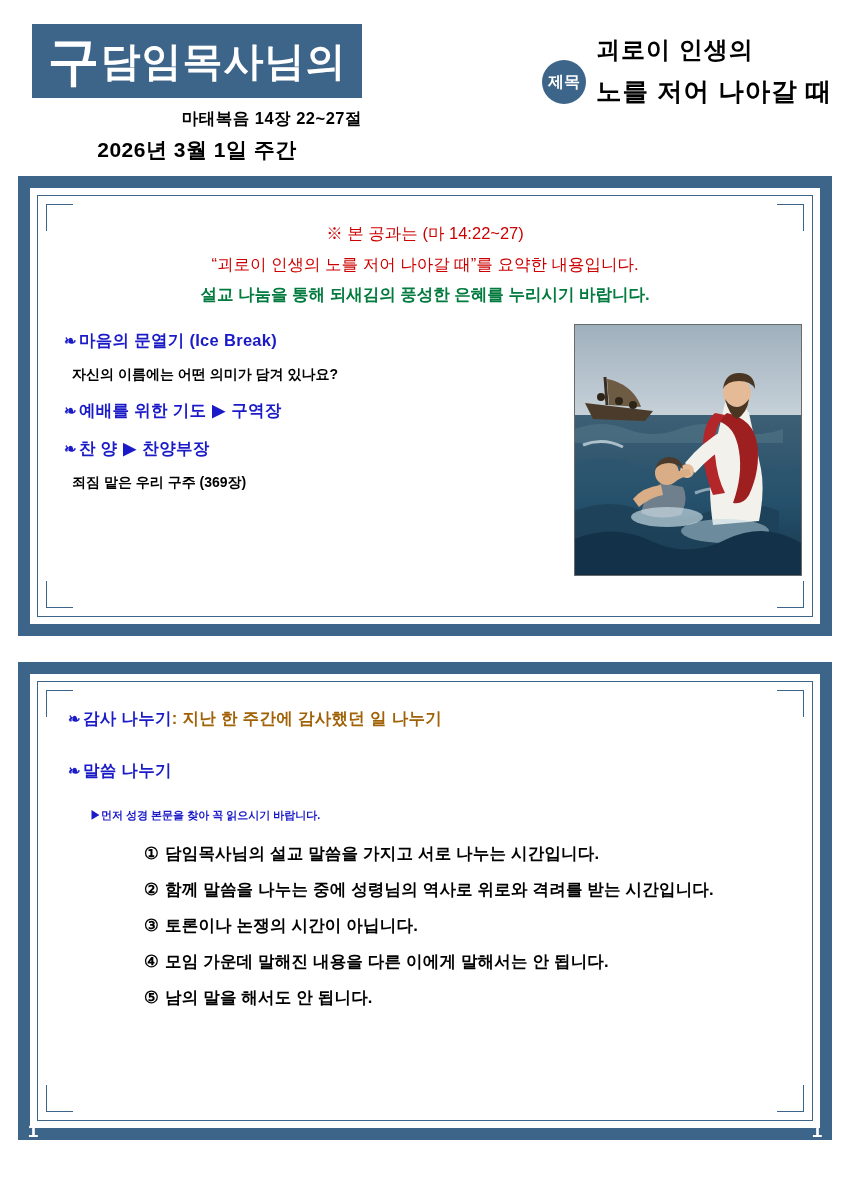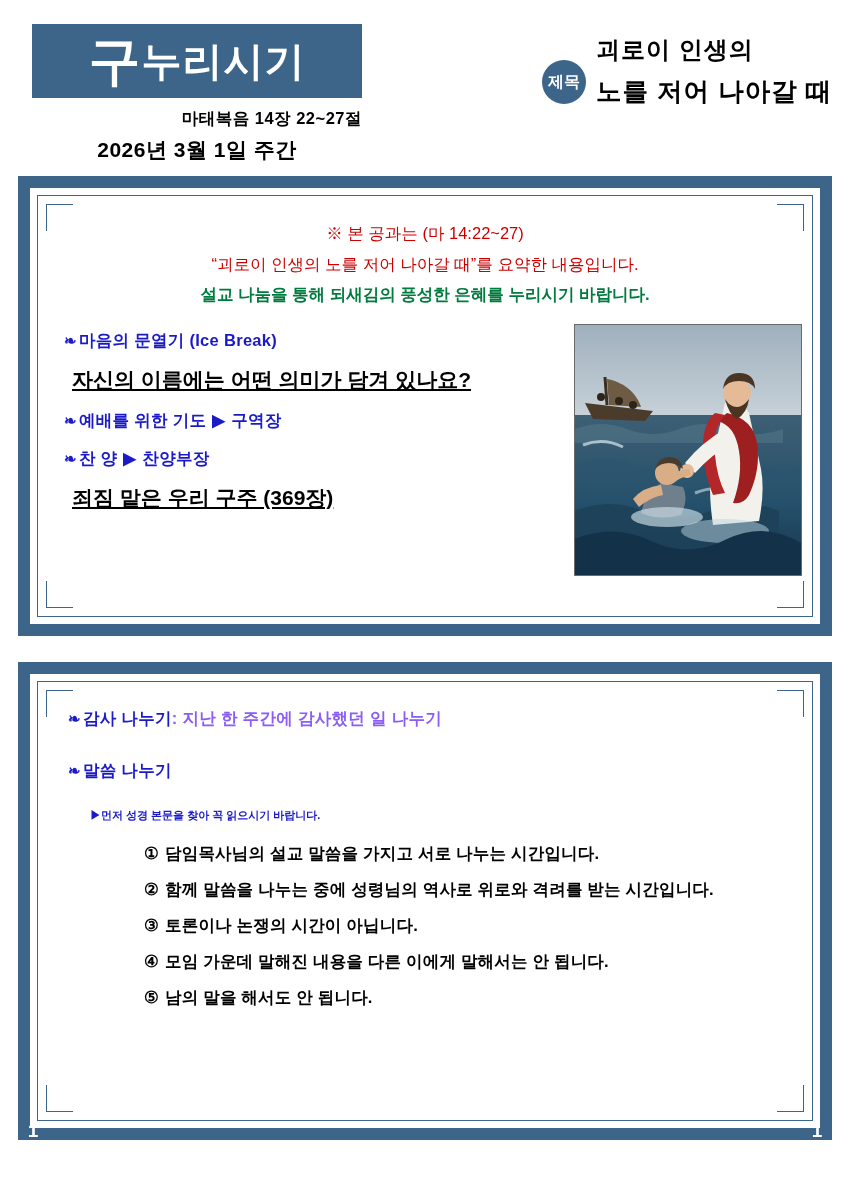--- a/index.html
+++ b/index.html
@@ -178,24 +178,23 @@
     margin: 16px 0 0 0;
     letter-spacing: 0.3px;
   }
   .bullet-head .glyph {
     color: #1a1ac8;
     margin-right: 2px;
     font-size: 15px;
   }
   .bullet-head .arrow { margin: 0 6px; }
   .plain-line {
-    font-size: 21px;
+    font-size: 14px;
     font-weight: bold;
     margin: 14px 0 0 8px;
-    text-decoration: underline;
   }
   .illus {
     position: absolute;
     right: 10px;
     top: -6px;
     width: 226px;
     height: 250px;
     border: 1px solid #6a6a6a;
     overflow: hidden;
   }
@@ -225,21 +224,21 @@
   }
   .numlist li .num { margin-right: 6px; }
 </style>
 </head>
 <body>
 
 <div class="page">
 
   <div class="header">
     <div class="logo-box">
-      <div class="logo-text"><span class="big">구</span><span>누리시기</span></div>
+      <div class="logo-text"><span class="big">구</span><span>담임목사님의</span></div>
     </div>
     <div class="ref-line">마태복음 14장 22~27절</div>
     <div class="date-line">2026년 3월 1일 주간</div>
     <div class="title-badge">제목</div>
     <div class="title-lines">
       <div class="title-line1">괴로이 인생의</div>
       <div class="title-line2">노를 저어 나아갈 때</div>
     </div>
   </div>
 
@@ -323,21 +322,21 @@
   </div>
 
   <div class="panel panel2">
     <div class="panel-inner">
       <span class="corner tl"></span>
       <span class="corner tr"></span>
       <span class="corner bl"></span>
       <span class="corner br"></span>
 
       <div class="p2">
-        <div class="bullet-head"><span class="glyph">❧</span><span>감사 나누기</span><span style="color:#8b5cf6;">: 지난 한 주간에 감사했던 일 나누기</span></div>
+        <div class="bullet-head"><span class="glyph">❧</span><span>감사 나누기</span><span style="color:#a16207;">: 지난 한 주간에 감사했던 일 나누기</span></div>
 
         <div class="gap"></div>
 
         <div class="bullet-head"><span class="glyph">❧</span><span>말씀 나누기</span></div>
 
         <div class="subhead"><span>▶</span><span>먼저 성경 본문을 찾아 꼭 읽으시기 바랍니다.</span></div>
 
         <ul class="numlist">
           <li><span class="num">①</span><span>담임목사님의 설교 말씀을 가지고 서로 나누는 시간입니다.</span></li>
           <li><span class="num">②</span><span>함께 말씀을 나누는 중에 성령님의 역사로 위로와 격려를 받는 시간입니다.</span></li>

